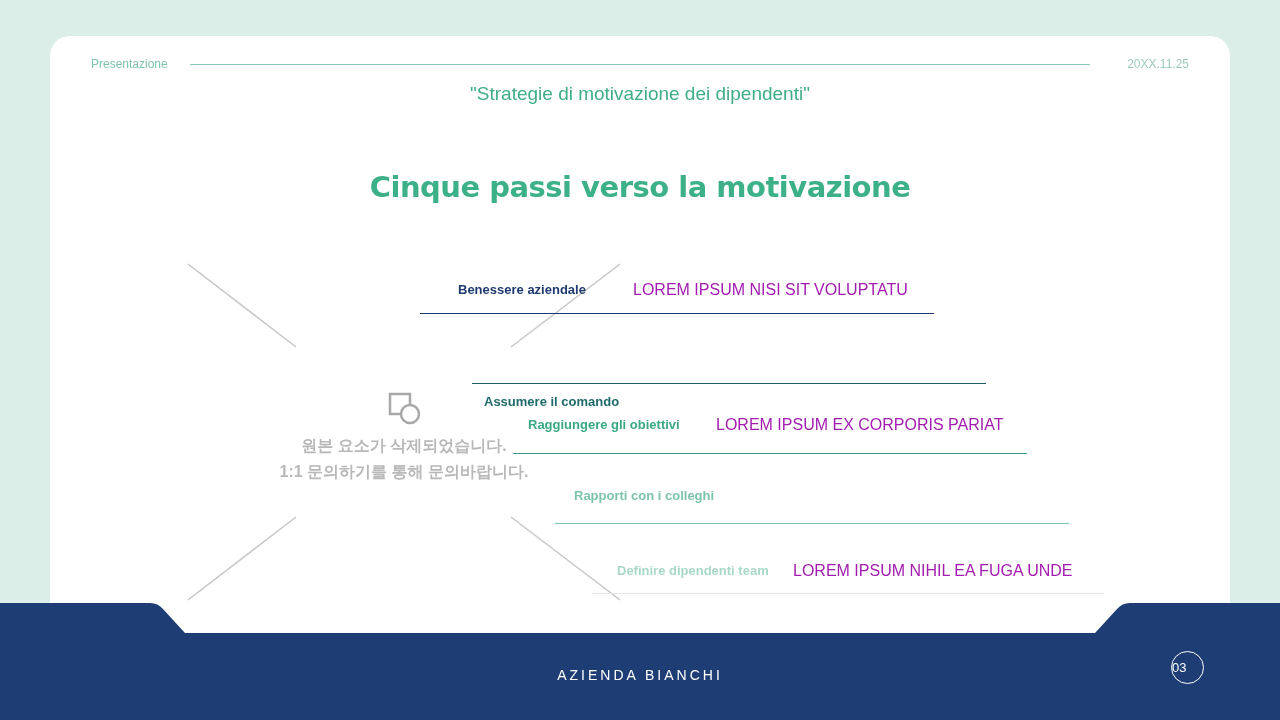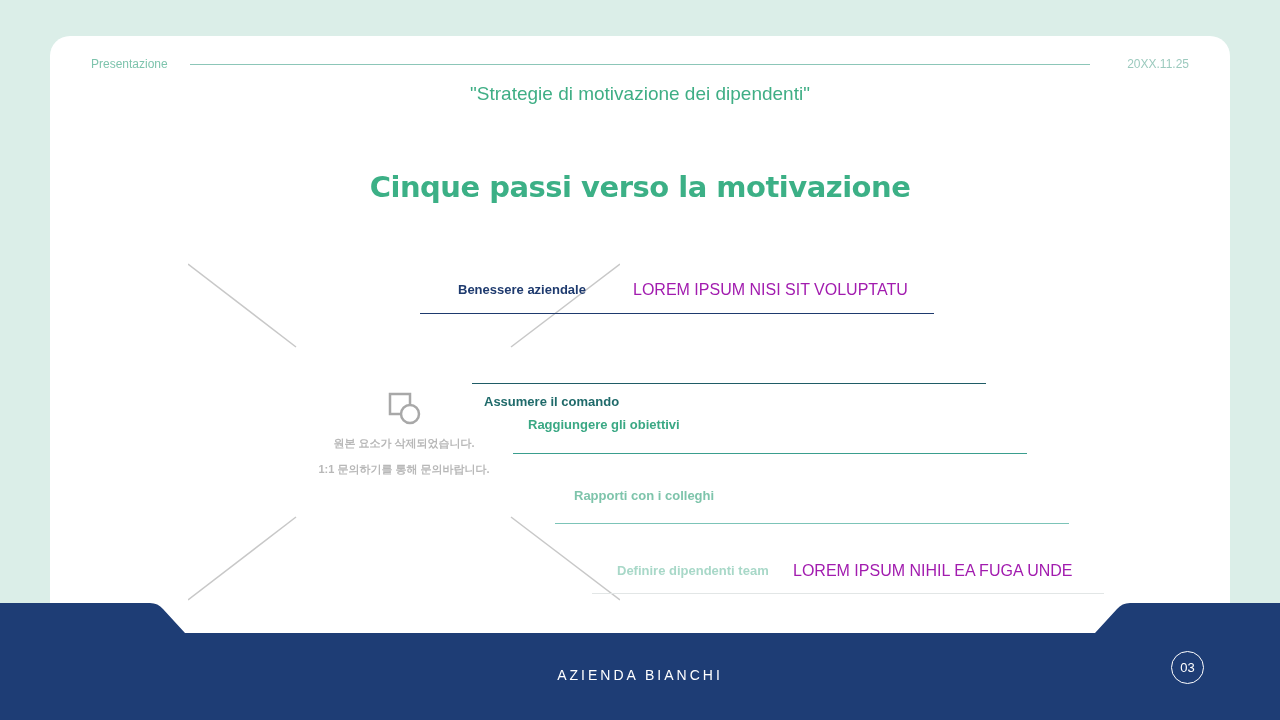--- a/index.html
+++ b/index.html
@@ -30,21 +30,21 @@
     font-size: 29px; font-weight: 900; color: #3cb086; letter-spacing: -0.5px;
     font-family: "DejaVu Sans", sans-serif;
   }
   .placeholder {
     position: absolute; left: 188px; top: 262px; width: 432px; height: 340px;
   }
   .placeholder svg.x { position: absolute; left: 0; top: 0; }
   .ph-icon { position: absolute; left: 200px; top: 129px; width: 34px; height: 34px; }
   .ph-text {
     position: absolute; left: 0; width: 432px; text-align: center;
-    font-size: 11px; color: #b8b8b8; font-weight: bold;
+    font-size: 16px; color: #b8b8b8; font-weight: bold;
   }
   .row {
     position: absolute; height: 40px;
   }
   .row .label {
     position: absolute; top: 20px; font-size: 13px; font-weight: bold;
   }
   .row .text {
     position: absolute; top: 19px; font-size: 16px; color: #a21caf; white-space: nowrap;
   }
@@ -53,21 +53,21 @@
     position: absolute; left: 0; top: 603px; width: 1280px; height: 117px;
   }
   .footer svg { position: absolute; left: 0; top: 0; }
   .company {
     position: absolute; left: 0; width: 1280px; top: 667px; text-align: center;
     font-size: 14px; color: #ffffff; letter-spacing: 3px;
   }
   .page-num {
     position: absolute; left: 1171px; top: 651px; width: 31px; height: 31px;
     border: 1.5px solid #ffffff; border-radius: 50%;
-    color: #ffffff; font-size: 13px; text-align: center; line-height: 31px;
+    color: #ffffff; font-size: 13px; line-height: 31px;
   }
 </style>
 </head>
 <body>
 
 <div class="card"></div>
 
 <div class="hdr-left">Presentazione</div>
 <div class="hdr-line"></div>
 <div class="hdr-right">20XX.11.25</div>
@@ -95,20 +95,21 @@
   <div class="line" style="top:51px; width:514px; background:#1e3a6e;"></div>
 </div>
 
 <div class="row" style="left:472px; top:330px; width:514px;">
   <span class="label" style="left:12px; color:#1f6a6a;margin-top:44px;">Assumere il comando</span>
   <div class="line" style="top:53px; width:514px; background:#1f5c66;"></div>
 </div>
 
 <div class="row" style="left:513px; top:397px; width:514px;">
   <span class="label" style="left:15px; color:#3aa884;">Raggiungere gli obiettivi</span>
+  <span class="text" style="left:203px;">LOREM IPSUM EX CORPORIS PARIAT</span>
   <div class="line" style="top:56px; width:514px; background:#3a9e8e;"></div>
 </div>
 
 <div class="row" style="left:555px; top:468px; width:514px;">
   <span class="label" style="left:19px; color:#7ec4ab;">Rapporti con i colleghi</span>
   <div class="line" style="top:55px; width:514px; background:#7cc4b8;"></div>
 </div>
 
 <div class="row" style="left:592px; top:543px; width:512px;">
   <span class="label" style="left:25px; color:#a8d8c8;">Definire dipendenti team</span>

